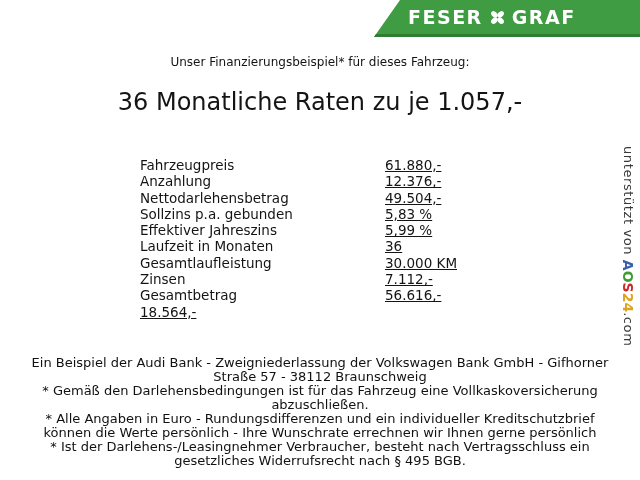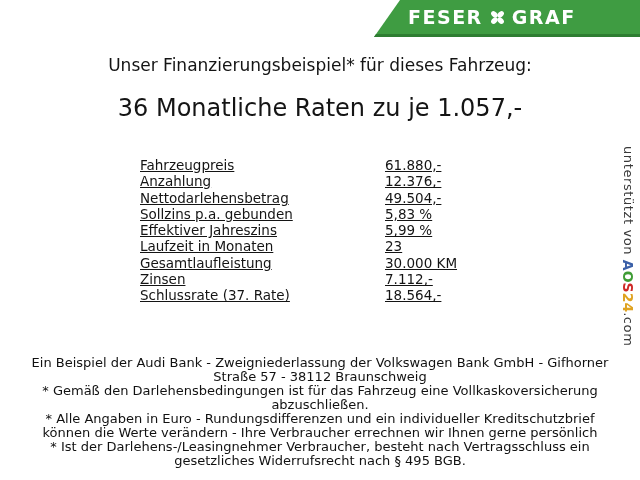--- a/index.html
+++ b/index.html
@@ -15,27 +15,27 @@
     display:flex;align-items:center;justify-content:space-between;
     box-sizing:border-box;padding:0 16px 3px 34px;
   }
   .bar-accent{position:absolute;left:0;right:0;bottom:0;height:3px;}
   .brand{display:flex;align-items:center;gap:6px;color:#fff;
          font-size:19px;font-weight:bold;letter-spacing:1.5px;line-height:1;}
   .brand .clover{display:flex;align-items:center;}
   .dealer-no{color:#fff;font-size:13px;font-weight:600;letter-spacing:.5px;margin-top:48px;}
   
   .intro{position:absolute;top:55px;left:0;width:640px;text-align:center;}
-  .intro .line1{font-size:17px;color:#141414;}
+  .intro .line1{font-size:12px;color:#141414;}
   .intro .line2{font-size:24px;color:#141414;margin-top:19px;}
   
   .finance{position:absolute;top:157px;left:140px;width:360px;
            font-size:13.5px;line-height:16.3px;color:#141414;}
   .frow{display:flex;}
-  .flabel{width:245px;flex:none;text-decoration:underline;}
+  .flabel{width:245px;flex:none;}
   .fvalue{flex:none;text-decoration:underline;}
   
   .side{
     position:absolute;top:146px;right:4px;height:210px;
     writing-mode:vertical-rl;
     font-size:13px;color:#3a3a3a;letter-spacing:.6px;white-space:nowrap;
   }
   .side .aos{font-weight:bold;font-size:14px;letter-spacing:0;}
   .side .dotcom{color:#3a3a3a;}
   
@@ -88,40 +88,43 @@
     <div class="frow">
       <span class="flabel">Sollzins p.a. gebunden</span>
       <span class="fvalue">5,83 %</span>
     </div>
     <div class="frow">
       <span class="flabel">Effektiver Jahreszins</span>
       <span class="fvalue">5,99 %</span>
     </div>
     <div class="frow">
       <span class="flabel">Laufzeit in Monaten</span>
-      <span class="fvalue">23</span>
+      <span class="fvalue">36</span>
     </div>
     <div class="frow">
       <span class="flabel">Gesamtlaufleistung</span>
       <span class="fvalue">30.000 KM</span>
     </div>
     <div class="frow">
       <span class="flabel">Zinsen</span>
       <span class="fvalue">7.112,-</span>
     </div>
     <div class="frow">
-      <span class="flabel">Schlussrate (37. Rate)</span>
+      <span class="flabel">Gesamtbetrag</span>
+      <span class="fvalue">56.616,-</span>
+    </div>
+    <div class="frow">
       <span class="fvalue">18.564,-</span>
     </div>
   </div>
 
   <div class="side">
     <span>unterstützt von </span><span class="aos"><span style="color: rgb(59, 96, 168);">A</span><span style="color: rgb(63, 156, 53);">O</span><span style="color: rgb(207, 42, 39);">S</span><span style="color: rgb(223, 163, 33);">2</span><span style="color: rgb(223, 163, 33);">4</span></span><span class="dotcom">.com</span>
   </div>
 
   <div class="footnotes">
     <p>Ein Beispiel der Audi Bank - Zweigniederlassung der Volkswagen Bank GmbH - Gifhorner Straße 57 - 38112 Braunschweig</p>
     <p>* Gemäß den Darlehensbedingungen ist für das Fahrzeug eine Vollkaskoversicherung abzuschließen.</p>
-    <p>* Alle Angaben in Euro - Rundungsdifferenzen und ein individueller Kreditschutzbrief können die Werte verändern - Ihre Verbraucher errechnen wir Ihnen gerne persönlich</p>
+    <p>* Alle Angaben in Euro - Rundungsdifferenzen und ein individueller Kreditschutzbrief können die Werte persönlich - Ihre Wunschrate errechnen wir Ihnen gerne persönlich</p>
     <p>* Ist der Darlehens-/Leasingnehmer Verbraucher, besteht nach Vertragsschluss ein gesetzliches Widerrufsrecht nach § 495 BGB.</p>
   </div>
 
 </div>
 
 </body></html>

